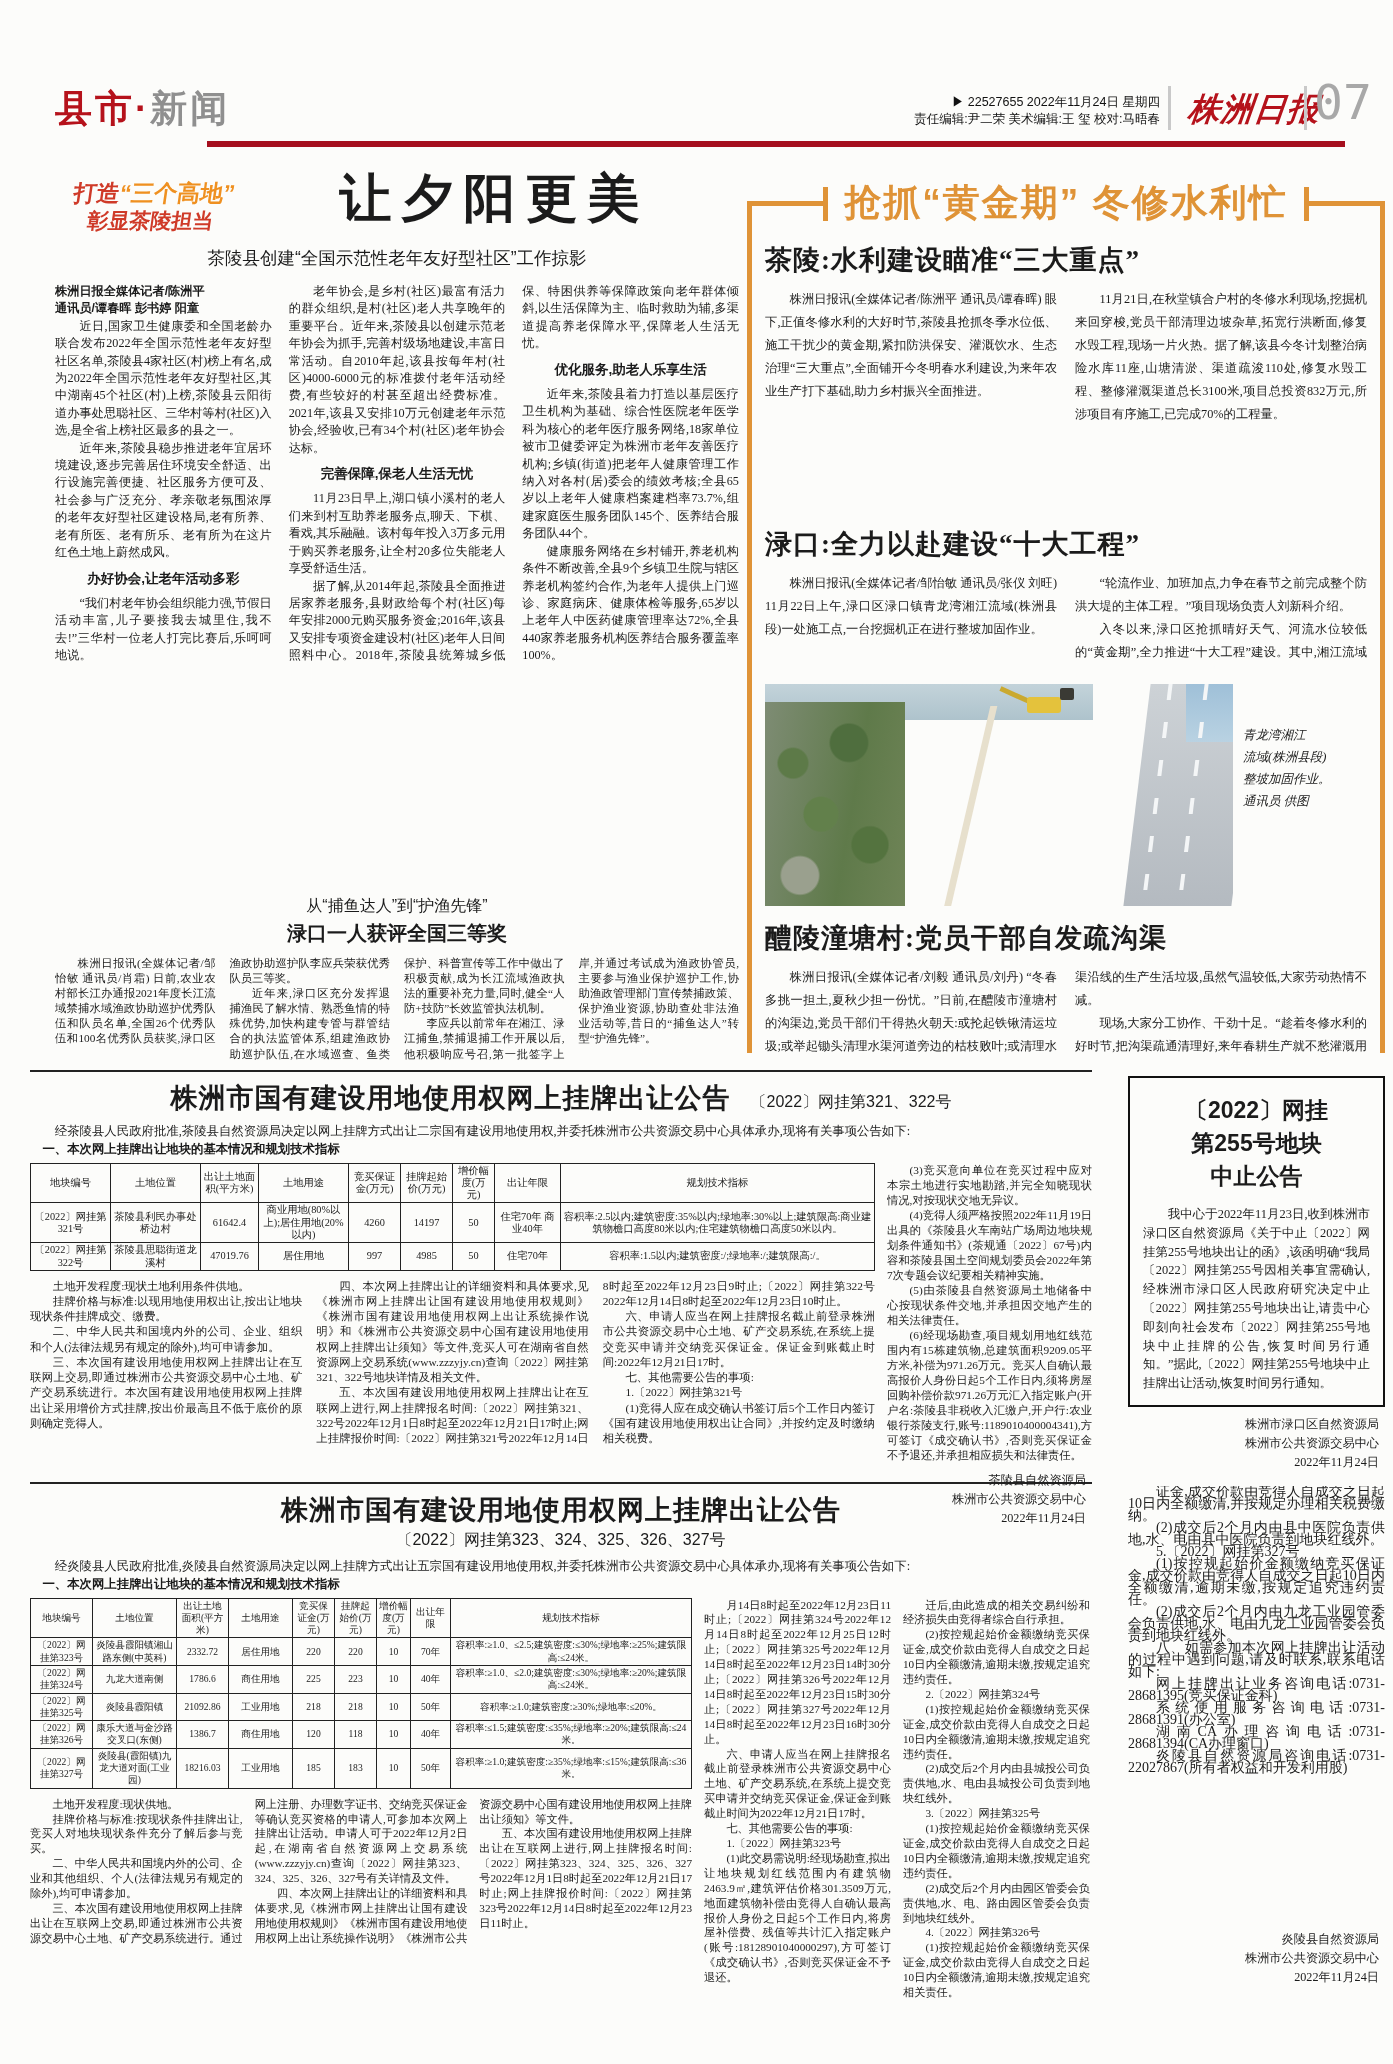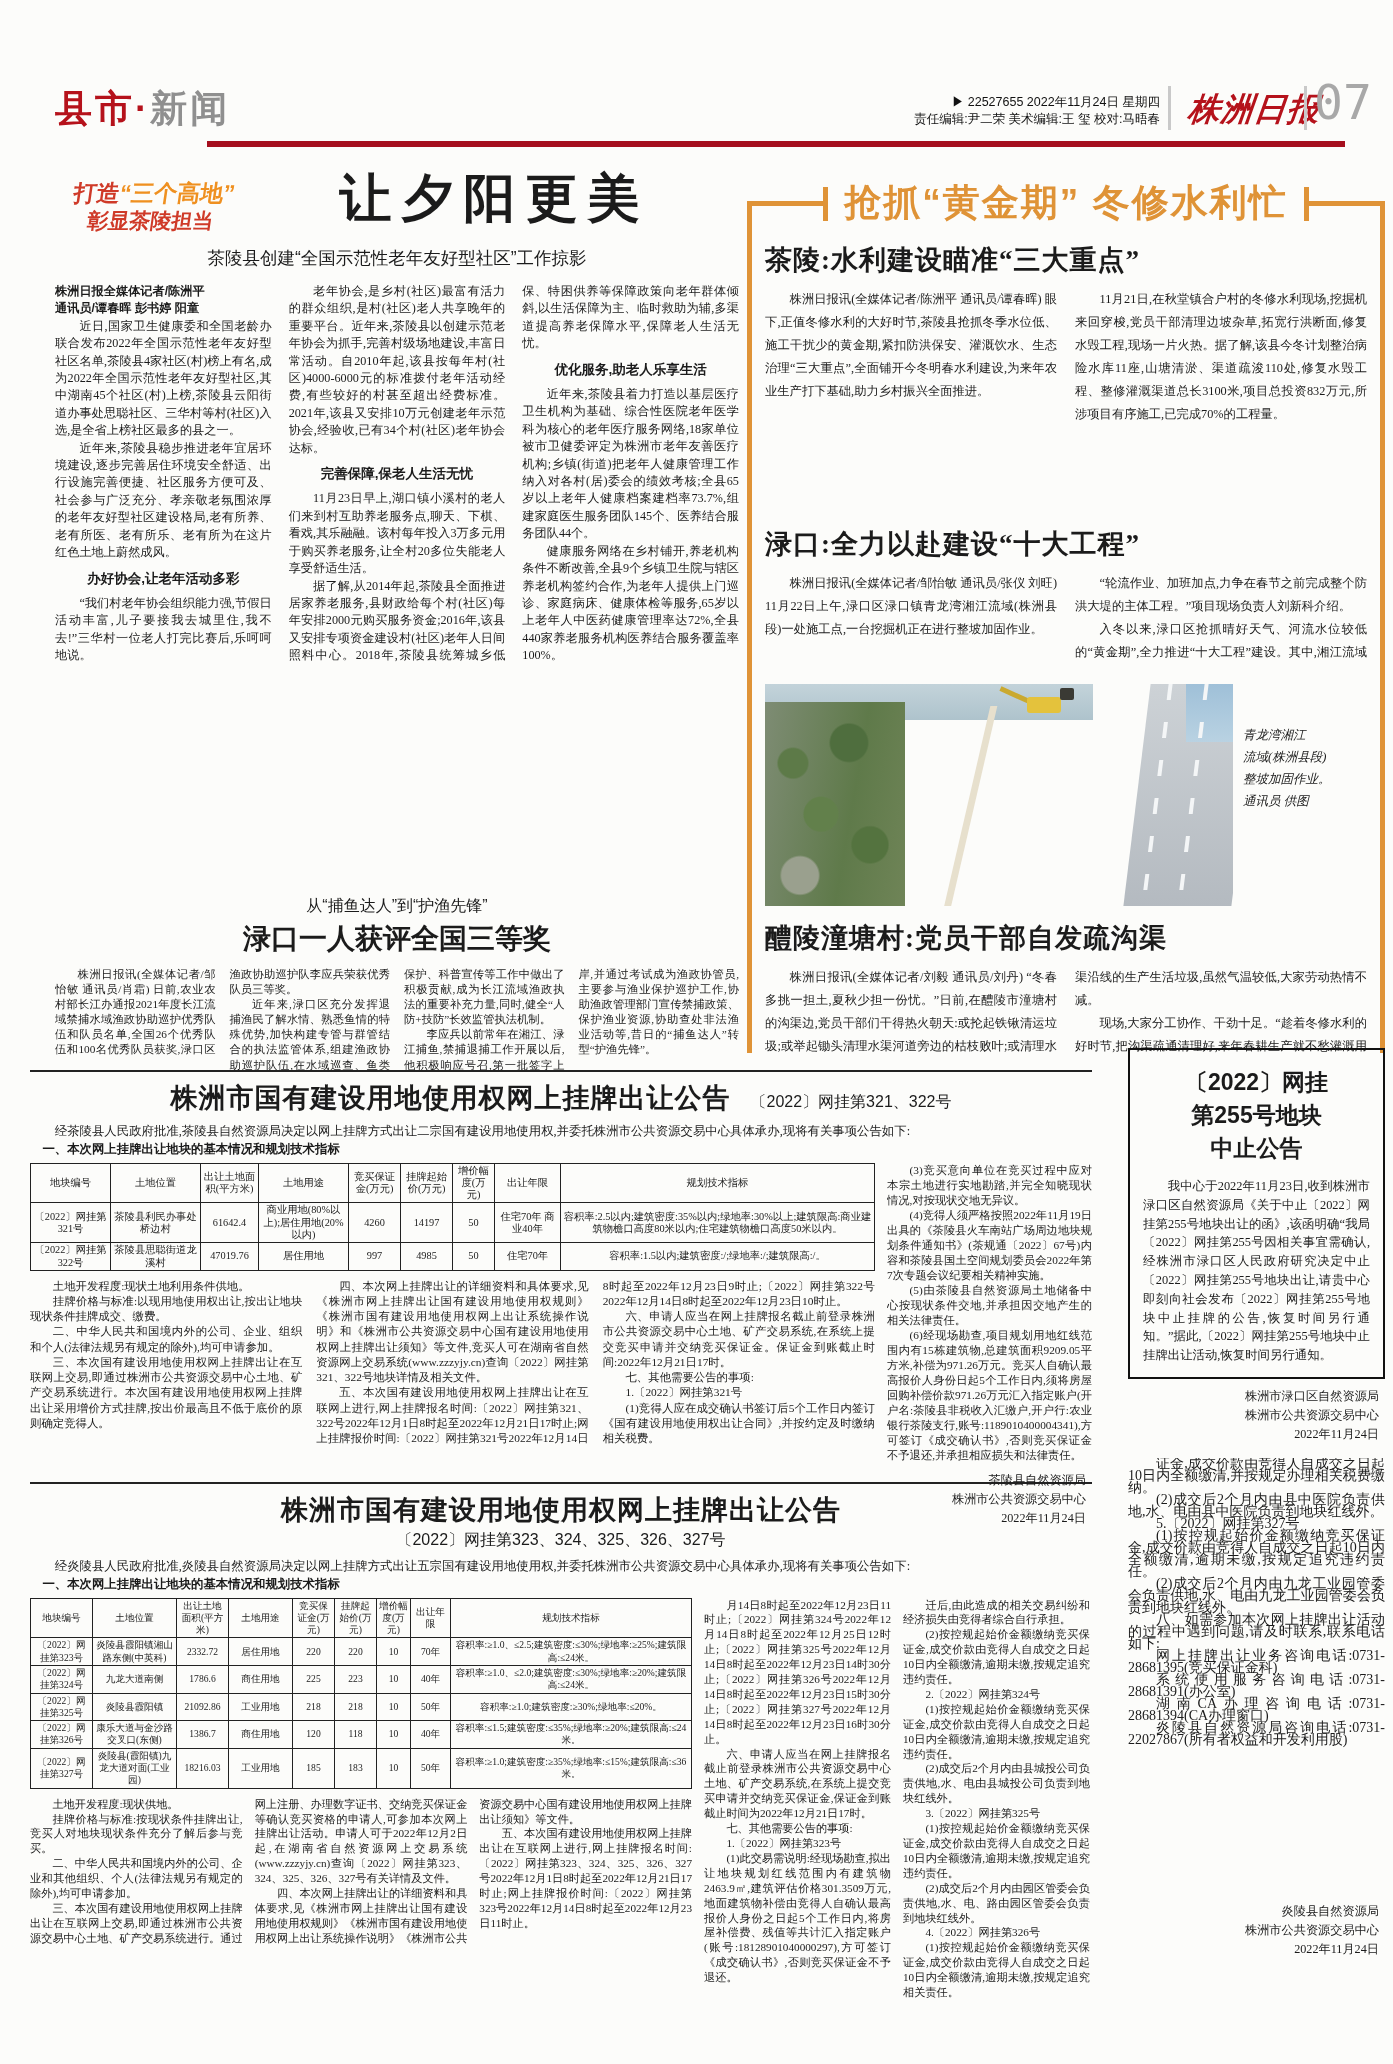--- a/index.html
+++ b/index.html
@@ -29,21 +29,21 @@
   .subtitle{text-align:center;font-size:17.5px;margin-top:12px;font-family:"Liberation Sans",sans-serif}
   .main-body{margin-top:13px;height:440px;overflow:hidden;column-count:3;column-gap:17px;
              font-size:12.2px;line-height:17.4px;text-align:justify}
   .main-body p{margin:0;text-indent:2em}
   .main-body p.by{text-indent:0;font-weight:bold;font-family:"Liberation Sans",sans-serif;white-space:pre-line}
   .main-body p.sub{text-indent:0;text-align:center;font-weight:bold;font-family:"Liberation Sans",sans-serif;
                    font-size:13.5px;margin:8px 0}
   
   .fisher{position:absolute;left:55px;top:896px;width:684px}
   .kicker{text-align:center;font-size:16px;font-family:"Liberation Sans",sans-serif}
-  .fhead{text-align:center;font-size:28px;font-weight:bold;font-family:"Liberation Sans",sans-serif;margin-top:3px}
+  .fhead{text-align:center;font-size:20px;font-weight:bold;font-family:"Liberation Sans",sans-serif;margin-top:3px}
   .fbody{margin-top:9px;column-count:4;column-gap:14px;font-size:11.3px;line-height:15.1px;
          height:112px;overflow:hidden;text-align:justify}
   .fbody p{margin:0;text-indent:2em}
   
   .wbox{position:absolute;left:747px;top:152px;width:638px;height:901px}
   .wside{position:absolute;top:50px;bottom:0;width:5px;background:#df9337}
   .wside.l{left:0}.wside.r{right:0}
   .banner{position:relative;display:flex;align-items:center;margin:26px 0 0;color:#df9337;font-weight:bold;
           font-family:"Liberation Sans",sans-serif;font-size:37px;letter-spacing:2px;white-space:nowrap}
   .banner .arm{flex:1;position:relative;height:48px}
@@ -101,21 +101,21 @@
   .ncol{font-size:11.3px;line-height:15px;text-align:justify;overflow:hidden}
   .n1-right{width:205px;display:flex;flex-direction:column}
   .n1-right .ncol{height:300px}
   .sig{text-align:right;font-size:12.2px;line-height:19px;white-space:pre-line;padding-right:6px;margin-top:8px}
   .n2-left{width:662px}
   .n2-belowcols{margin-top:8px;column-count:3;column-gap:12px;height:246px;overflow:hidden;
                 line-height:14.9px;font-size:11.2px;text-align:justify}
   .n2-belowcols p{margin:0;text-indent:2em}
   .n2-col{width:187px;font-size:11.2px;line-height:14.9px;height:540px}
   
-  .rstrip{position:absolute;left:1102px;top:1048px;width:283px}
+  .rstrip{position:absolute;left:1102px;top:1076px;width:283px}
   .haltbox{border:2px solid #111;margin-left:26px;padding:16px 13px 12px}
   .halt-title{text-align:center;font-size:23px;font-weight:bold;line-height:33px;
               font-family:"Liberation Sans",sans-serif}
   .halt-body{margin-top:12px;font-size:12.4px;line-height:18.8px;text-align:justify}
   .halt-body p{margin:0;text-indent:2em}
   .tailcol{margin:14px 0 0 26px;font-size:14px;line-height:12px;text-align:justify;height:436px;overflow:hidden}
 </style>
 </head>
 <body>
 

